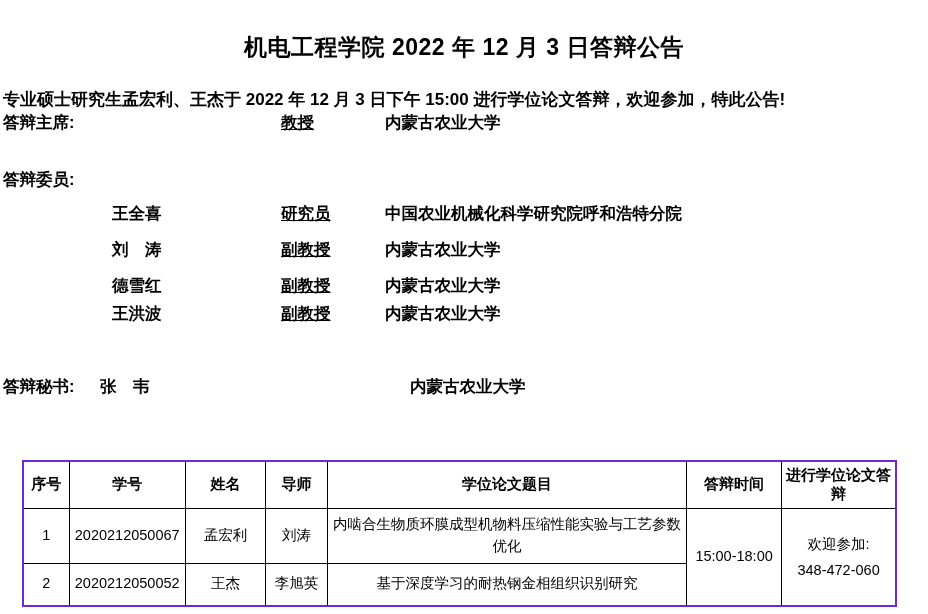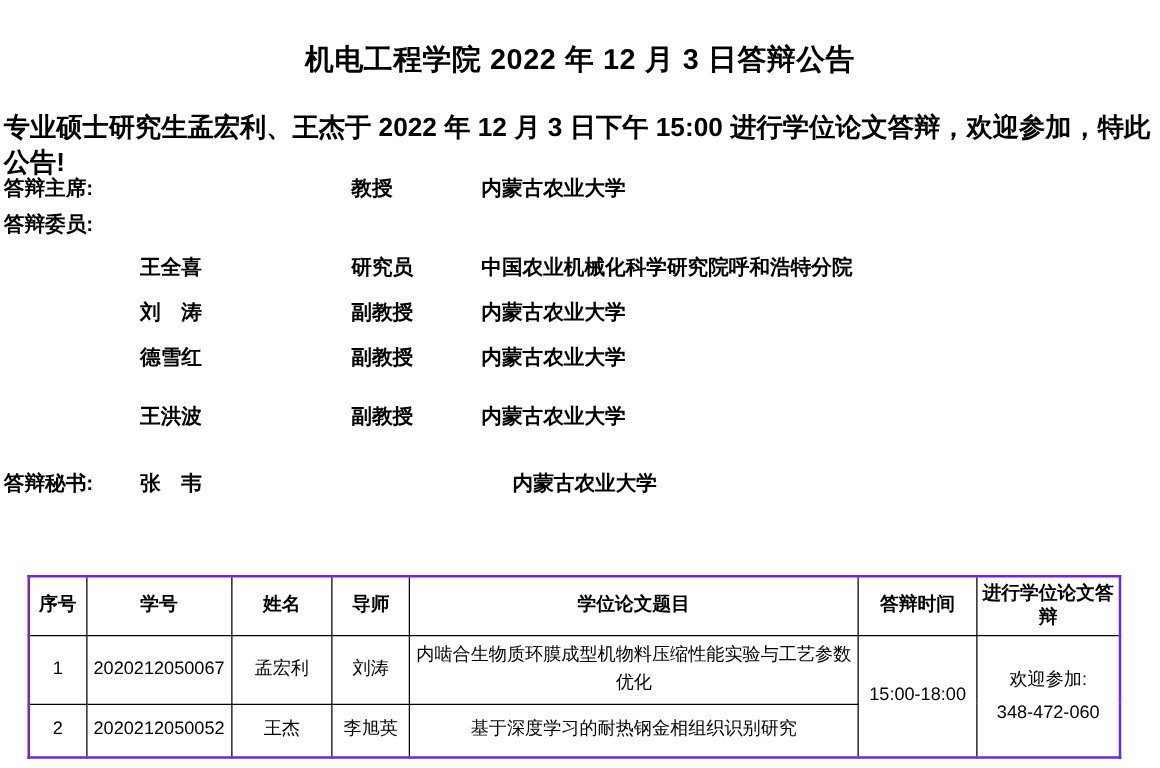--- a/index.html
+++ b/index.html
@@ -13,38 +13,38 @@
   .doc { position: relative; width: 928px; height: 614px; background: #fff; border-radius: 22px; }
 
   .title {
     position: absolute; top: 32px; left: 0; width: 100%;
     text-align: center;
     font-size: 23px; font-weight: bold;
     letter-spacing: 0.5px;
   }
   .announce {
     position: absolute; top: 88px; left: 3px; right: 3px;
-    font-size: 21px; font-weight: bold;
+    font-size: 17px; font-weight: bold;
   }
 
   .prow { position: absolute; left: 0; width: 100%; height: 22px; font-size: 16.5px; font-weight: bold; }
   .prow span { position: absolute; white-space: nowrap; }
-  .y-chair   { top: 140px; padding-left: 24px; }
+  .y-chair   { top: 112px; padding-left: 24px; }
   .y-cmlabel { top: 169px; }
   .y-m1 { top: 203px; }
   .y-m2 { top: 239px; }
   .y-m3 { top: 275px; }
-  .y-m4 { top: 322px; }
+  .y-m4 { top: 303px; }
   .y-sec { top: 376px; }
 
   .col-label { left: 3px; }
   .col-name  { left: 112px; }
-  .col-title { left: 281px; }
+  .col-title { left: 281px; text-decoration: underline; }
   .col-org   { left: 385px; }
-  .col-name-sec { left: 112px; }
+  .col-name-sec { left: 100px; }
   .col-org-sec  { left: 410px; }
 
   .tablewrap { position: absolute; left: 22px; top: 460px; }
   table.defense {
     border-collapse: collapse;
     table-layout: fixed;
     width: 875px;
     border: 2px solid #6d28d9;
     font-size: 15px;
   }

